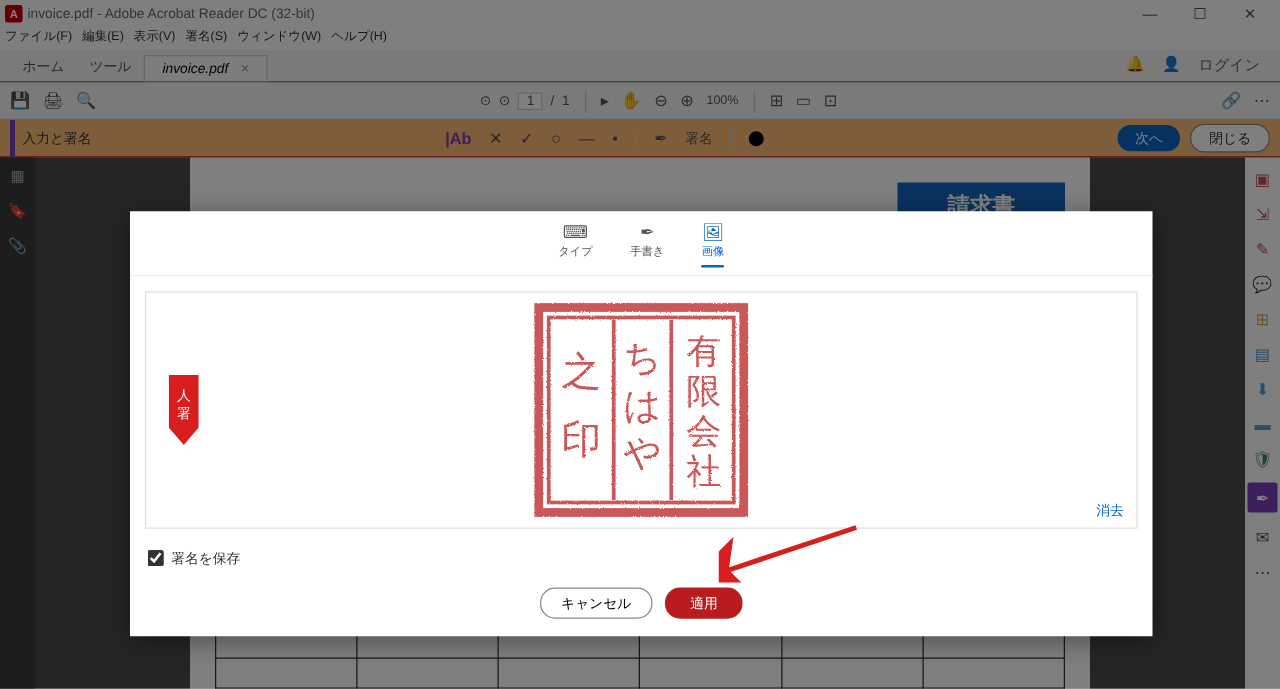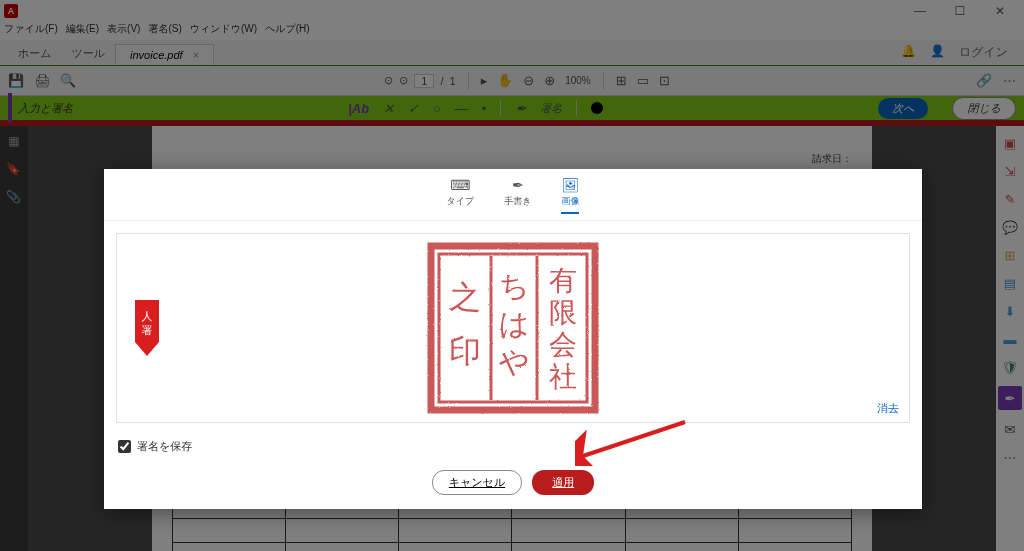--- a/index.html
+++ b/index.html
@@ -21,25 +21,25 @@
 .doctab .close { color: #888; font-size: 11px; }
 .tabstrip .right { margin-left: auto; display:flex; gap: 14px; padding: 4px 8px; color:#666; font-size:12px; }
 
 
 .toolbar { height: 30px; background: #f5f5f5; border-bottom: 1px solid #ccc; display: flex; align-items: center; padding: 0 8px; gap: 12px; color: #555; font-size: 13px; }
 .toolbar .sep { width:1px; height:18px; background:#ccc; }
 .toolbar .group { display:flex; align-items:center; gap:10px; }
 .toolbar .spacer { flex:1; }
 
 
-.subbar { height: 30px; background: #84cc16; border-bottom: 6px solid #b91c1c; display: flex; align-items: center; padding: 0 8px; font-size: 11px; color: #333; font-style: italic; }
+.subbar { height: 30px; background: #fdba74; border-bottom: 1px solid #b91c1c; display: flex; align-items: center; padding: 0 8px; font-size: 11px; color: #333; }
 .subbar .purple { width:4px; height:30px; background:#7a3db8; margin-right:6px; }
 .subbar .tools { margin:0 auto; display:flex; align-items:center; gap:14px; color:#555; font-size:13px;justify-content:center; }
 .subbar .tools .lbl { font-size:11px; }
-.subbar .right { display:flex; gap:24px; align-items:center; }
+.subbar .right { display:flex; gap:8px; align-items:center; }
 .pill { padding: 3px 14px; border-radius: 12px; font-size: 11px; }
 .pill.blue { background:#0a66c2; color:#fff; }
 .pill.outline { background:#fff; border:1px solid #888; color:#333; }
 
 
 .docarea { position:absolute; top:126px; left:0; right:0; bottom:0; background:#4a4a4a; display:flex; }
 .leftrail { width:28px; background:#3a3a3a; display:flex; flex-direction:column; align-items:center; padding-top:8px; gap:14px; color:#aaa; font-size:12px; }
 .docpage { margin: 0 auto; width: 720px; background:#fff; padding: 20px; }
 .docpage .companyrow { display:flex; justify-content:space-between; align-items:flex-start; }
 .banner { background:#1565c0; color:#fff; padding:6px 40px; font-size:18px; font-weight:bold; text-align:center; }
@@ -69,32 +69,33 @@
 .ribbon svg { display:block; }
 
 .stamp { width:176px; height:172px; display:flex; align-items:center; justify-content:center; }
 
 .clear { position:absolute; right:10px; bottom:6px; font-size:11px; color:#0a66c2; }
 
 .savebox { display:flex; align-items:center; gap:6px; padding:4px 14px 10px; font-size:11px; color:#333; }
 .savebox input { accent-color:#333; }
 
 .dlg-buttons { display:flex; justify-content:center; gap:10px; padding:6px 0 14px; position:relative; }
-.btn { padding:4px 16px; border-radius:12px; font-size:11px; border:1px solid #888; background:#fff; cursor:pointer;text-decoration:underline; }
+.btn { padding:4px 16px; border-radius:12px; font-size:11px; border:1px solid #888; background:#fff; cursor:pointer; }
 .btn.primary { background:#b91c1c; color:#fff; border:none; padding:4px 20px; }
 
 
 .arrow { position:absolute; left:575px; top:416px; pointer-events:none; }
 .arrow svg { display:block; }
 </style>
 </head>
 <body>
 
 <div class="titlebar">
   <div class="logo">A</div>
+  <span>invoice.pdf - Adobe Acrobat Reader DC (32-bit)</span>
   <div class="spacer"></div>
   <div class="wbtn">—</div>
   <div class="wbtn">☐</div>
   <div class="wbtn">✕</div>
 </div>
 
 <div class="menubar">
   <span>ファイル(F)</span>
   <span>編集(E)</span>
   <span>表示(V)</span>
@@ -180,20 +181,21 @@
     <span>🔖</span>
     <span>📎</span>
   </div>
   <div class="docpage">
     <div class="companyrow">
       <div style="font-size:14px; color:#333; padding-top:30px;">
         <span>○○</span>
         <span>株式会社</span>
       </div>
       <div style="text-align:right;">
+        <div class="banner">請求書</div>
         <div class="small" style="margin-top:6px;">請求日：</div>
       </div>
     </div>
     <table class="doctable">
       <tbody>
           <tr>
             <td></td>
             <td></td>
             <td></td>
             <td></td>

